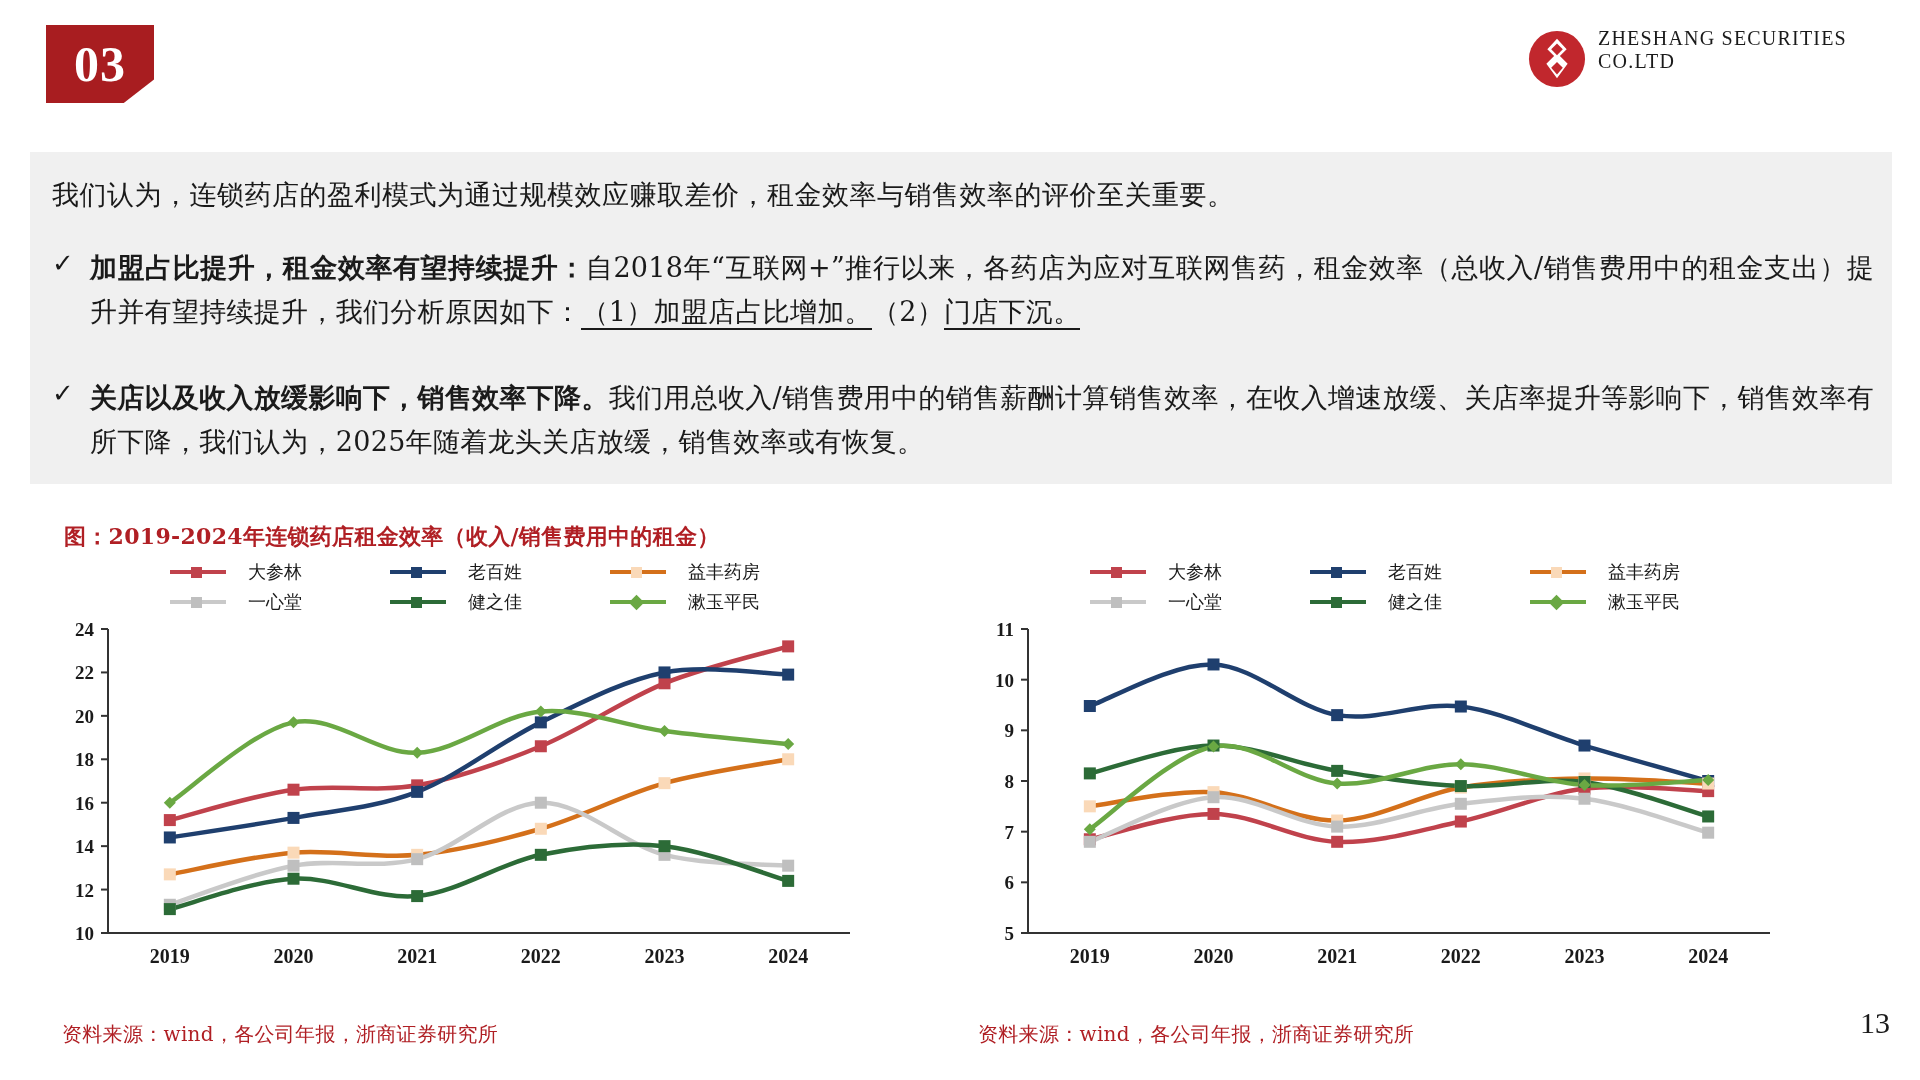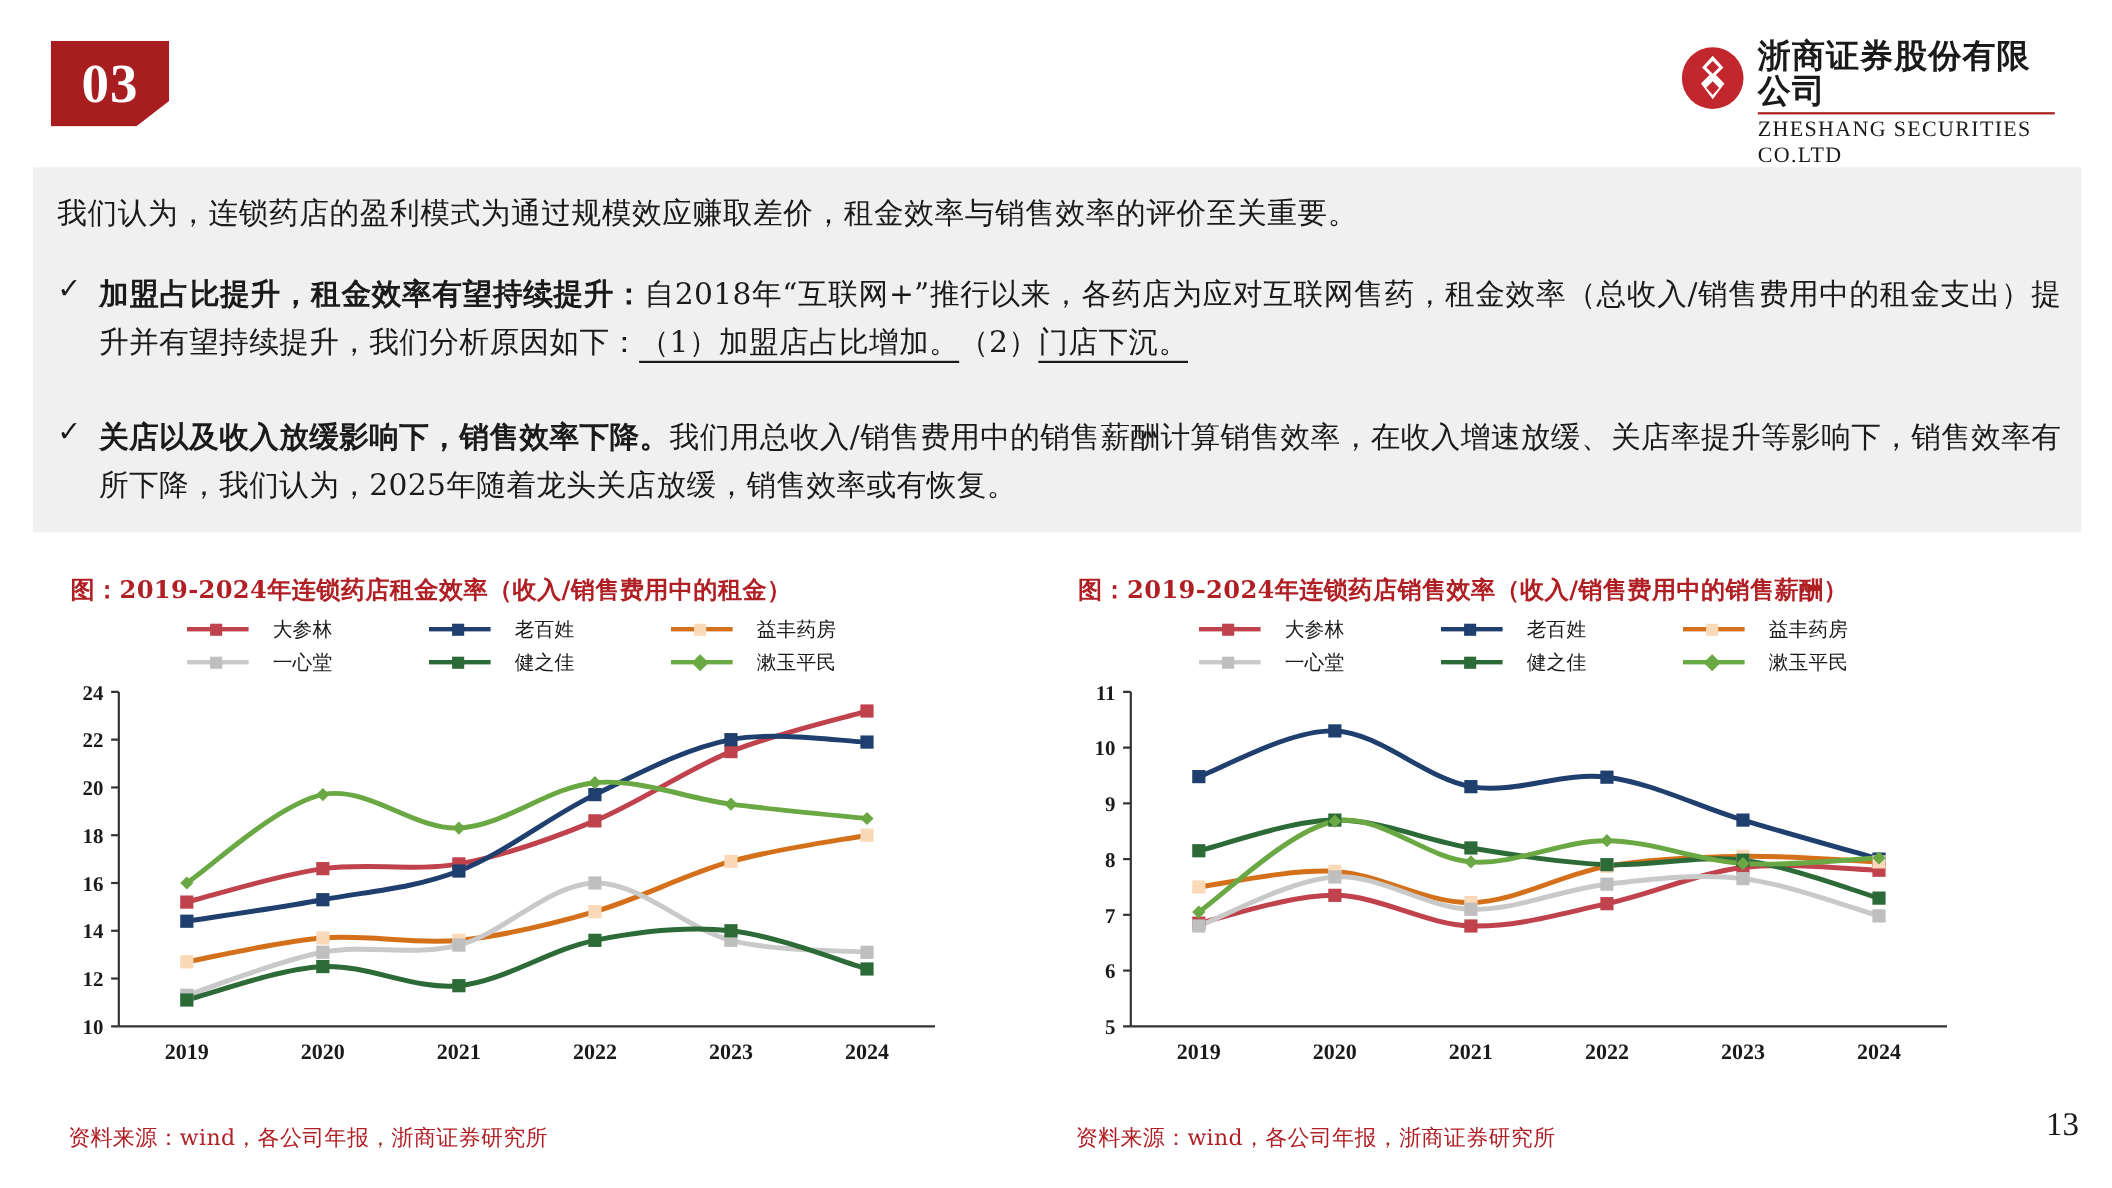--- a/index.html
+++ b/index.html
@@ -5,21 +5,21 @@
   * { box-sizing: border-box; margin: 0; padding: 0; }
   html, body {
     width: 1920px; height: 1080px;
     background: #ffffff;
     font-family: "Liberation Serif", "DejaVu Serif", serif;
     overflow: hidden;
   }
   .page { position: relative; width: 1920px; height: 1080px; }
 
   
-  .header { position: absolute; left: 0; top: 12px; width: 1908px; height: 120px; }
+  .header { position: absolute; left: 0; top: 0; width: 1908px; height: 120px; }
   .sec-badge {
     position: absolute; left: 46px; top: 25px;
     width: 108px; height: 78px;
     background: #a81d20;
     color: #ffffff;
     font-family: "Liberation Serif", serif;
     font-weight: bold; font-size: 50px;
     display: flex; align-items: center; justify-content: center;
     clip-path: polygon(0 0, 100% 0, 100% 70%, 72% 100%, 0 100%);
     letter-spacing: 1px;
@@ -142,21 +142,20 @@
     <div class="sec-badge">03</div>
 
     <div class="logo">
       <svg class="logo-mark" viewBox="0 0 60 60">
         <circle cx="30" cy="30" r="29" fill="#c1272d"></circle>
         <path d="M30 9 L40 20 L33 27 L41 35 L30 50 L19 35 L27 27 L20 20 Z" fill="#ffffff"></path>
         <path d="M30 14 L36 20 L30 26 L24 20 Z" fill="#c1272d"></path>
         <path d="M30 33 L36 39 L30 46 L24 39 Z" fill="#c1272d"></path>
       </svg>
       <div class="logo-text">
-        <div class="logo-cn">浙商证券股份有限公司</div>
         <div class="logo-en">ZHESHANG SECURITIES CO.LTD</div>
       </div>
     </div>
   </div>
 
   <div class="textpanel">
     <div class="lead">我们认为，连锁药店的盈利模式为通过规模效应赚取差价，租金效率与销售效率的评价至关重要。</div>
 
     <div class="bullet b1">
       <span class="tick">✓</span>
@@ -282,21 +281,20 @@
           <path d="M387.1666666666667,131.77142857142854 L393.1666666666667,137.77142857142854 L387.1666666666667,143.77142857142854 L381.1666666666667,137.77142857142854 Z" fill="#6aa843"></path>
           <path d="M510.8333333333333,90.51428571428573 L516.8333333333333,96.51428571428573 L510.8333333333333,102.51428571428573 L504.8333333333333,96.51428571428573 Z" fill="#6aa843"></path>
           <path d="M634.5,110.05714285714285 L640.5,116.05714285714285 L634.5,122.05714285714285 L628.5,116.05714285714285 Z" fill="#6aa843"></path>
           <path d="M758.1666666666666,123.08571428571432 L764.1666666666666,129.08571428571432 L758.1666666666666,135.08571428571432 L752.1666666666666,129.08571428571432 Z" fill="#6aa843"></path>
         </svg>
       </div>
     <div class="source">资料来源：wind，各公司年报，浙商证券研究所</div>
   </div>
 
   <div class="chart-block right">
-    <div class="chart-title">图：2019-2024年连锁药店销售效率（收入/销售费用中的销售薪酬）</div>
     <div class="legend" id="legend-1">
         <div class="legend-item">
           <span class="legend-swatch">
             <span class="lbar" style="background: rgb(192, 66, 76);"></span>
             <span class="lmark" style="background: rgb(192, 66, 76);"></span>
           </span>
           <span class="legend-label">大参林</span>
         </div>
         <div class="legend-item">
           <span class="legend-swatch">

